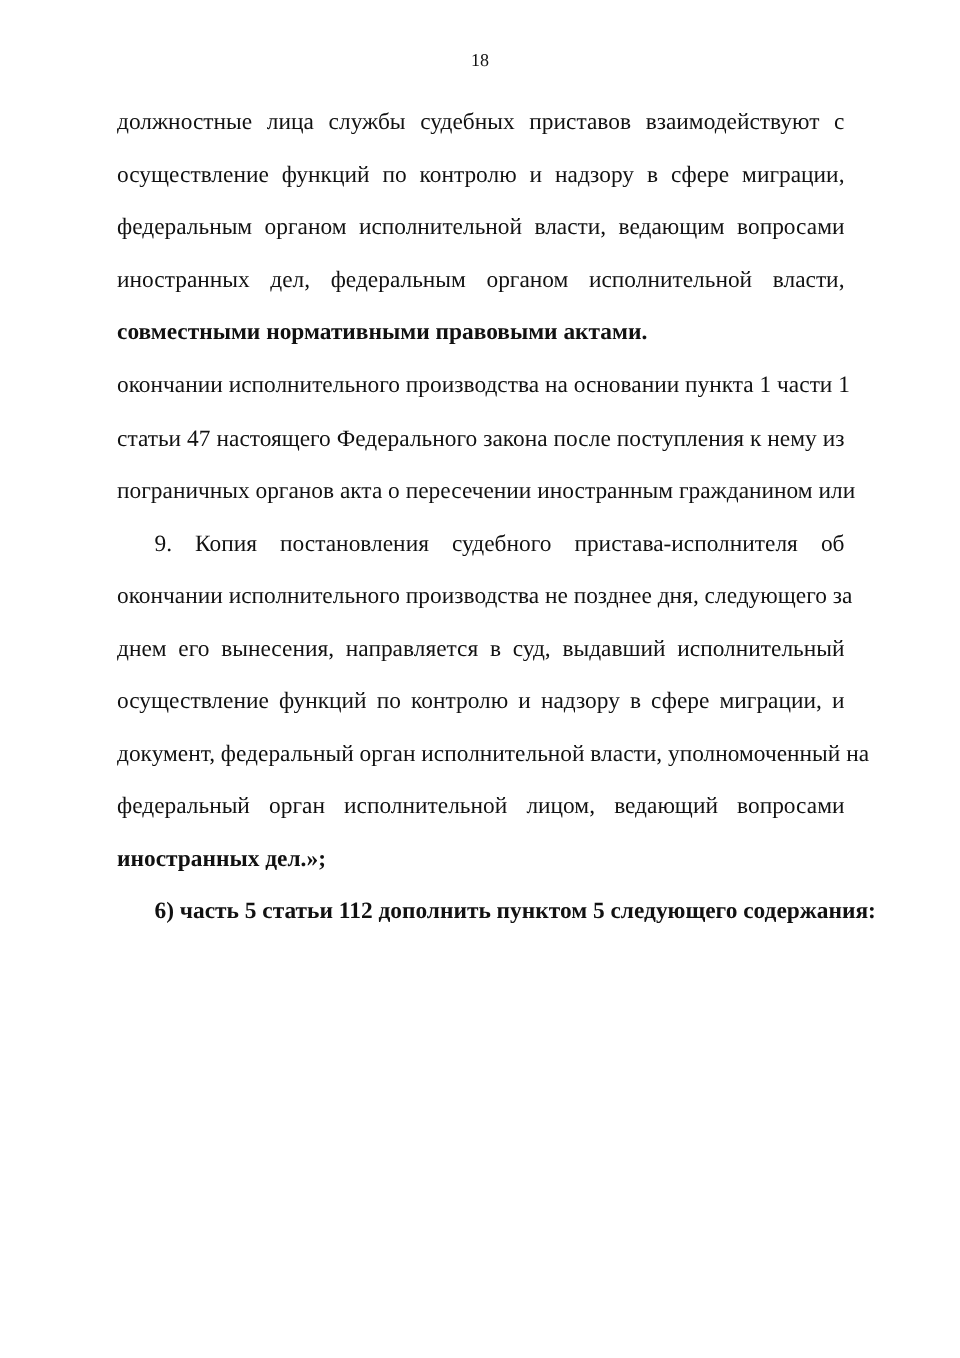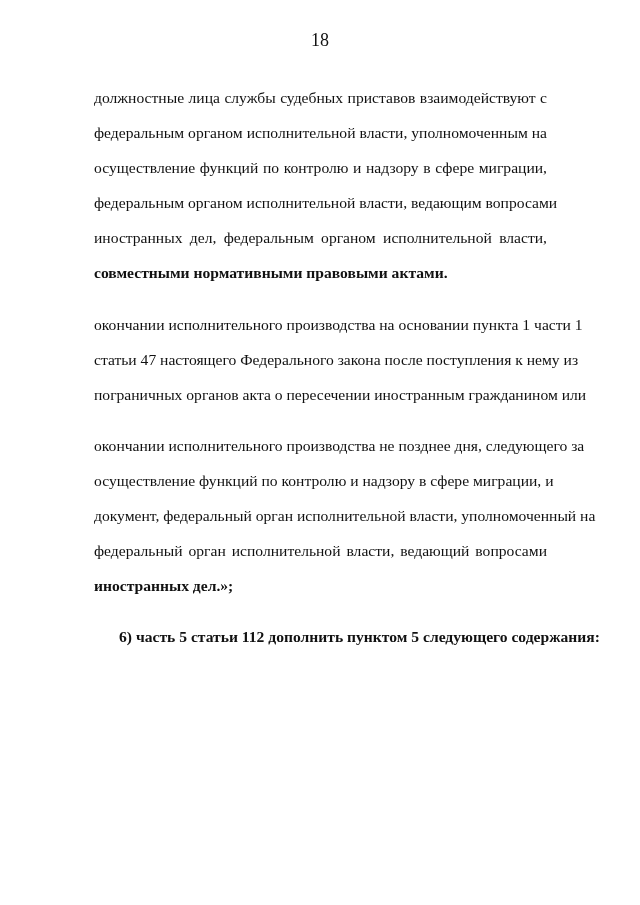--- a/index.html
+++ b/index.html
@@ -3,58 +3,59 @@
 <meta charset="utf-8">
 <style>
   html, body { margin: 0; padding: 0; background: #ffffff; }
   body { width: 640px; height: 905px; position: relative; overflow: hidden; }
   .page {
     position: absolute; left: 0; top: 0; width: 640px; height: 905px; background: #ffffff;
     font-family: "Liberation Serif", "DejaVu Serif", serif; color: #111111;
   }
   .page-number {
     position: absolute; top: 31px; left: 0; width: 640px; text-align: center;
-    font-size: 18px; line-height: 18px;
+    font-size: 12px; line-height: 18px;
   }
   .body-text {
     position: absolute; left: 78px; top: 64px; width: 485px;
     font-size: 15.6px; line-height: 35.1px;
   }
-  .para { margin: 16px; text-align: justify; text-align-last: left; }
+  .para { margin: 0; text-align: justify; text-align-last: left; }
   .para .ln { display: block; text-align: justify; text-align-last: justify; white-space: nowrap; }
   .para .ln.last { text-align-last: left; font-weight: bold; }
   .para .ln.indent { padding-left: 25px; }
 </style>
 </head>
 <body>
 
 <div class="page">
   <div class="page-number">18</div>
 
   <div class="body-text">
     <p class="para">
       <span class="ln">должностные лица службы судебных приставов взаимодействуют с</span>
-      <span class="ln">федеральным органом исполнительной власти, уполномоченным на</span>
       <span class="ln">осуществление функций по контролю и надзору в сфере миграции,</span>
       <span class="ln">федеральным органом исполнительной власти, ведающим вопросами</span>
       <span class="ln">иностранных дел, федеральным органом исполнительной власти,</span>
       <span class="ln last">совместными нормативными правовыми актами.</span>
     </p>
 
     <p class="para">
       <span class="ln">окончании исполнительного производства на основании пункта 1 части 1</span>
       <span class="ln">статьи 47 настоящего Федерального закона после поступления к нему из</span>
       <span class="ln">пограничных органов акта о пересечении иностранным гражданином или</span>
     </p>
 
     <p class="para">
+      <span class="ln indent">9. Копия постановления судебного пристава-исполнителя об</span>
       <span class="ln">окончании исполнительного производства не позднее дня, следующего за</span>
+      <span class="ln">днем его вынесения, направляется в суд, выдавший исполнительный</span>
       <span class="ln">осуществление функций по контролю и надзору в сфере миграции, и</span>
       <span class="ln">документ, федеральный орган исполнительной власти, уполномоченный на</span>
-      <span class="ln">федеральный орган исполнительной власти, ведающий вопросами</span>
+      <span class="ln">федеральный орган исполнительной лицом, ведающий вопросами</span>
       <span class="ln last">иностранных дел.»;</span>
     </p>
 
     <p class="para">
       <span class="ln indent last">6) часть 5 статьи 112 дополнить пунктом 5 следующего содержания:</span>
     </p>
   </div>
 </div>
 
 </body></html>

